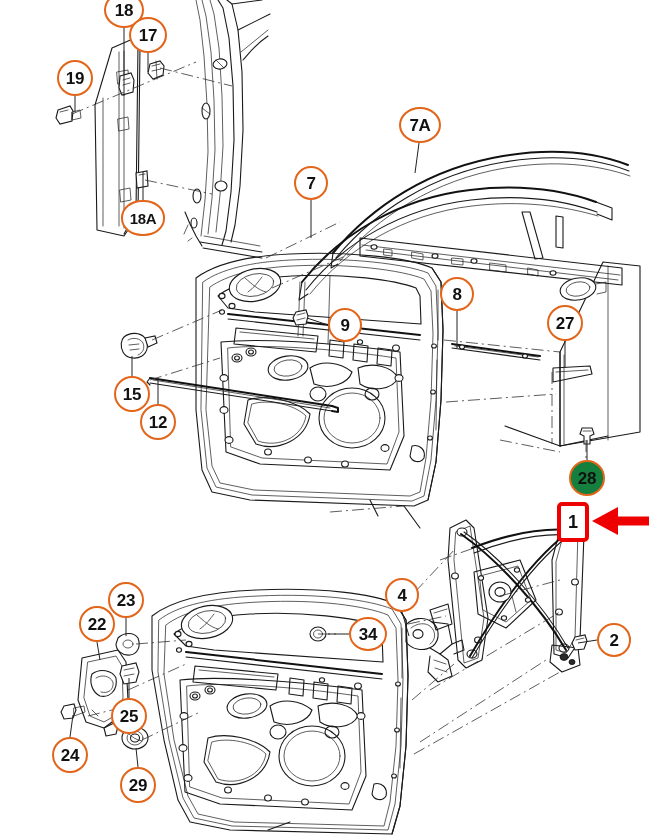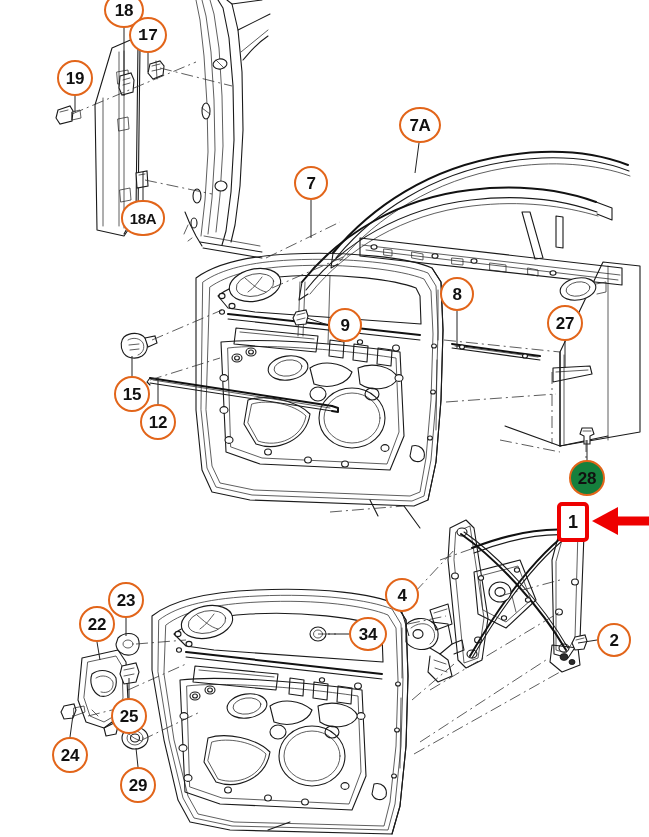--- a/index.html
+++ b/index.html
@@ -529,21 +529,21 @@
           <line x1="573" y1="542" x2="577" y2="530" class="lead"></line>
         </g>
 
     </g>
   </svg>
 
   <div id="callout-layer">
       <div class="callout" style="left: 104px; top: -8px; width: 40px; height: 36px; font-size: 17px; border-color: rgb(226, 101, 26); background: rgb(255, 255, 255);">
         <span>18</span>
       </div>
-      <div class="callout" style="left: 129px; top: 17px; width: 38px; height: 36px; font-size: 17px; border-color: rgb(226, 101, 26); background: rgb(255, 255, 255); font-family: Liberation Mono, monospace;">
+      <div class="callout" style="left: 129px; top: 17px; width: 38px; height: 36px; font-size: 17px; border-color: rgb(226, 101, 26); background: rgb(255, 255, 255);">
         <span>17</span>
       </div>
       <div class="callout" style="left: 57px; top: 60px; width: 36px; height: 36px; font-size: 17px; border-color: rgb(226, 101, 26); background: rgb(255, 255, 255);">
         <span>19</span>
       </div>
       <div class="callout wide" style="left: 121px; top: 200px; width: 44px; height: 36px; font-size: 15px; border-color: rgb(226, 101, 26); background: rgb(255, 255, 255); justify-content: center;">
         <span>18A</span>
       </div>
       <div class="callout" style="left: 399px; top: 107px; width: 42px; height: 36px; font-size: 17px; border-color: rgb(226, 101, 26); background: rgb(255, 255, 255); text-align: right;">
         <span>7A</span>

